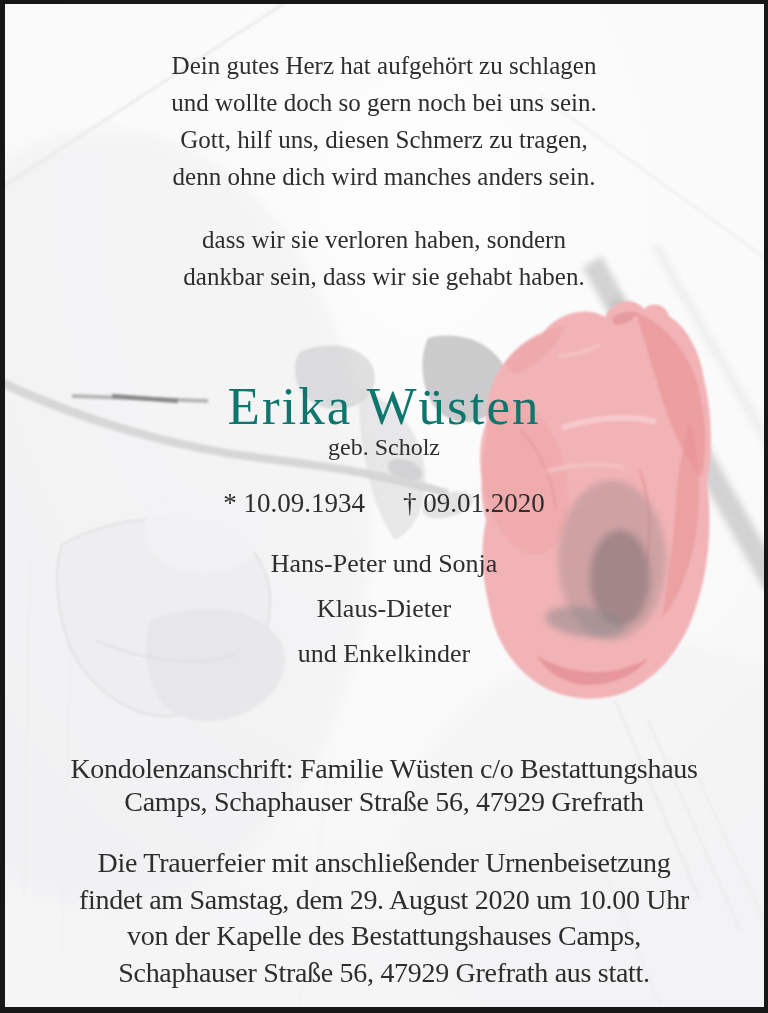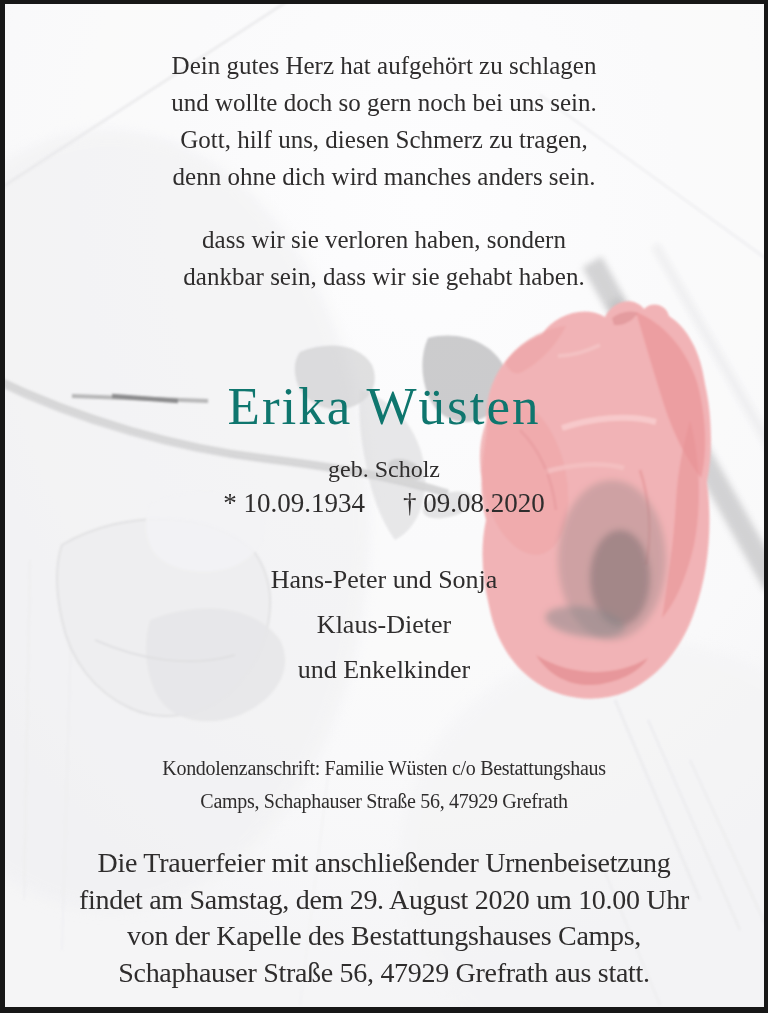--- a/index.html
+++ b/index.html
@@ -15,25 +15,25 @@
   .textlayer{position:absolute;inset:0;z-index:2;}
   .frame{
     position:absolute;inset:0;z-index:3;pointer-events:none;
     border-style:solid;border-color:#171717;
     border-width:4px 4px 6px 5px;
   }
   .tblock{position:absolute;left:0;width:768px;text-align:center;}
   .verse{top:47px;font-size:25px;line-height:37px;}
   .verse2{top:221px;font-size:25px;line-height:37px;}
   .name{top:376px;font-size:53px;line-height:60px;letter-spacing:2px;color:#0f766e;}
-  .maiden{top:454px;font-size:24px;line-height:30px;}
+  .maiden{top:432px;font-size:24px;line-height:30px;}
   .dates{top:486px;font-size:27px;line-height:34px;}
   .dates .death{display:inline-block;margin-left:38px;}
-  .family{top:541px;font-size:26px;line-height:45px;margin-top:16px;}
-  .condolence{top:752px;font-size:20px;line-height:33px;letter-spacing:-0.3px;}
+  .family{top:541px;font-size:26px;line-height:45px;}
+  .condolence{top:752px;font-size:28px;line-height:33px;letter-spacing:-0.3px;}
   .funeral{top:845px;font-size:28px;line-height:36.5px;letter-spacing:-0.3px;}
 </style>
 </head>
 <body>
 
 <div class="page">
 
   <svg class="photo" viewBox="0 0 768 1013" width="768" height="1013" aria-hidden="true">
     <defs>
       <filter id="soft1" x="-30%" y="-30%" width="160%" height="160%">
@@ -129,21 +129,21 @@
     <div class="tblock verse2">
       <div>dass wir sie verloren haben, sondern</div>
       <div>dankbar sein, dass wir sie gehabt haben.</div>
     </div>
 
     <div class="tblock name">Erika Wüsten</div>
 
     <div class="tblock maiden">geb. Scholz</div>
 
     <div class="tblock dates">
-      <span class="birth">* 10.09.1934</span><span class="death">† 09.08.2020</span>
+      <span class="birth">* 10.09.1934</span><span class="death">† 09.01.2020</span>
     </div>
 
     <div class="tblock family">
       <div>Hans-Peter und Sonja</div>
       <div>Klaus-Dieter</div>
       <div>und Enkelkinder</div>
     </div>
 
     <div class="tblock condolence">
       <div>Kondolenzanschrift: Familie Wüsten c/o Bestattungshaus</div>

